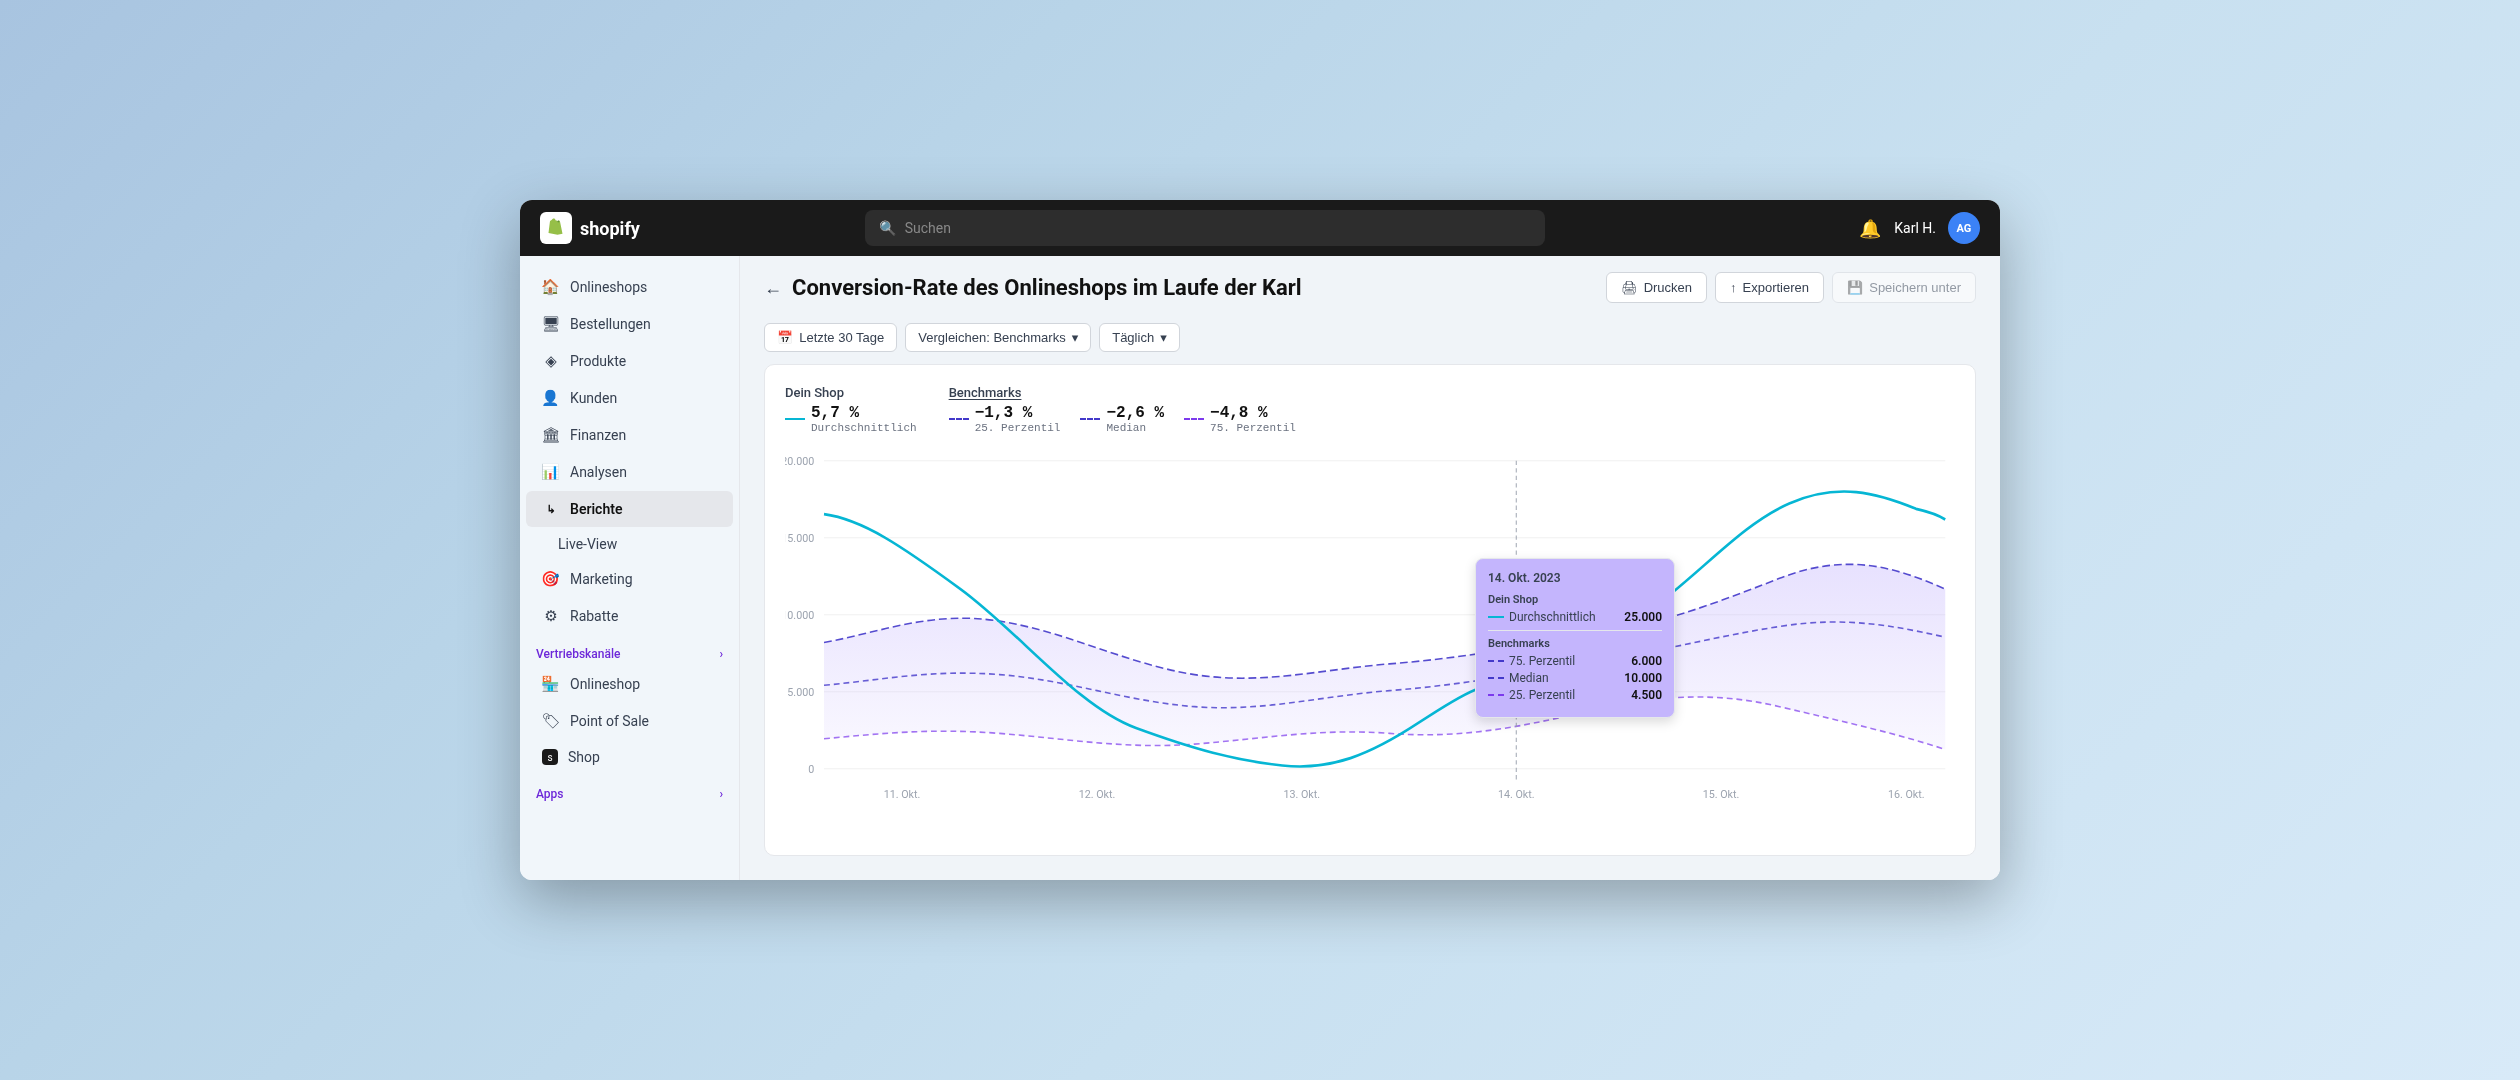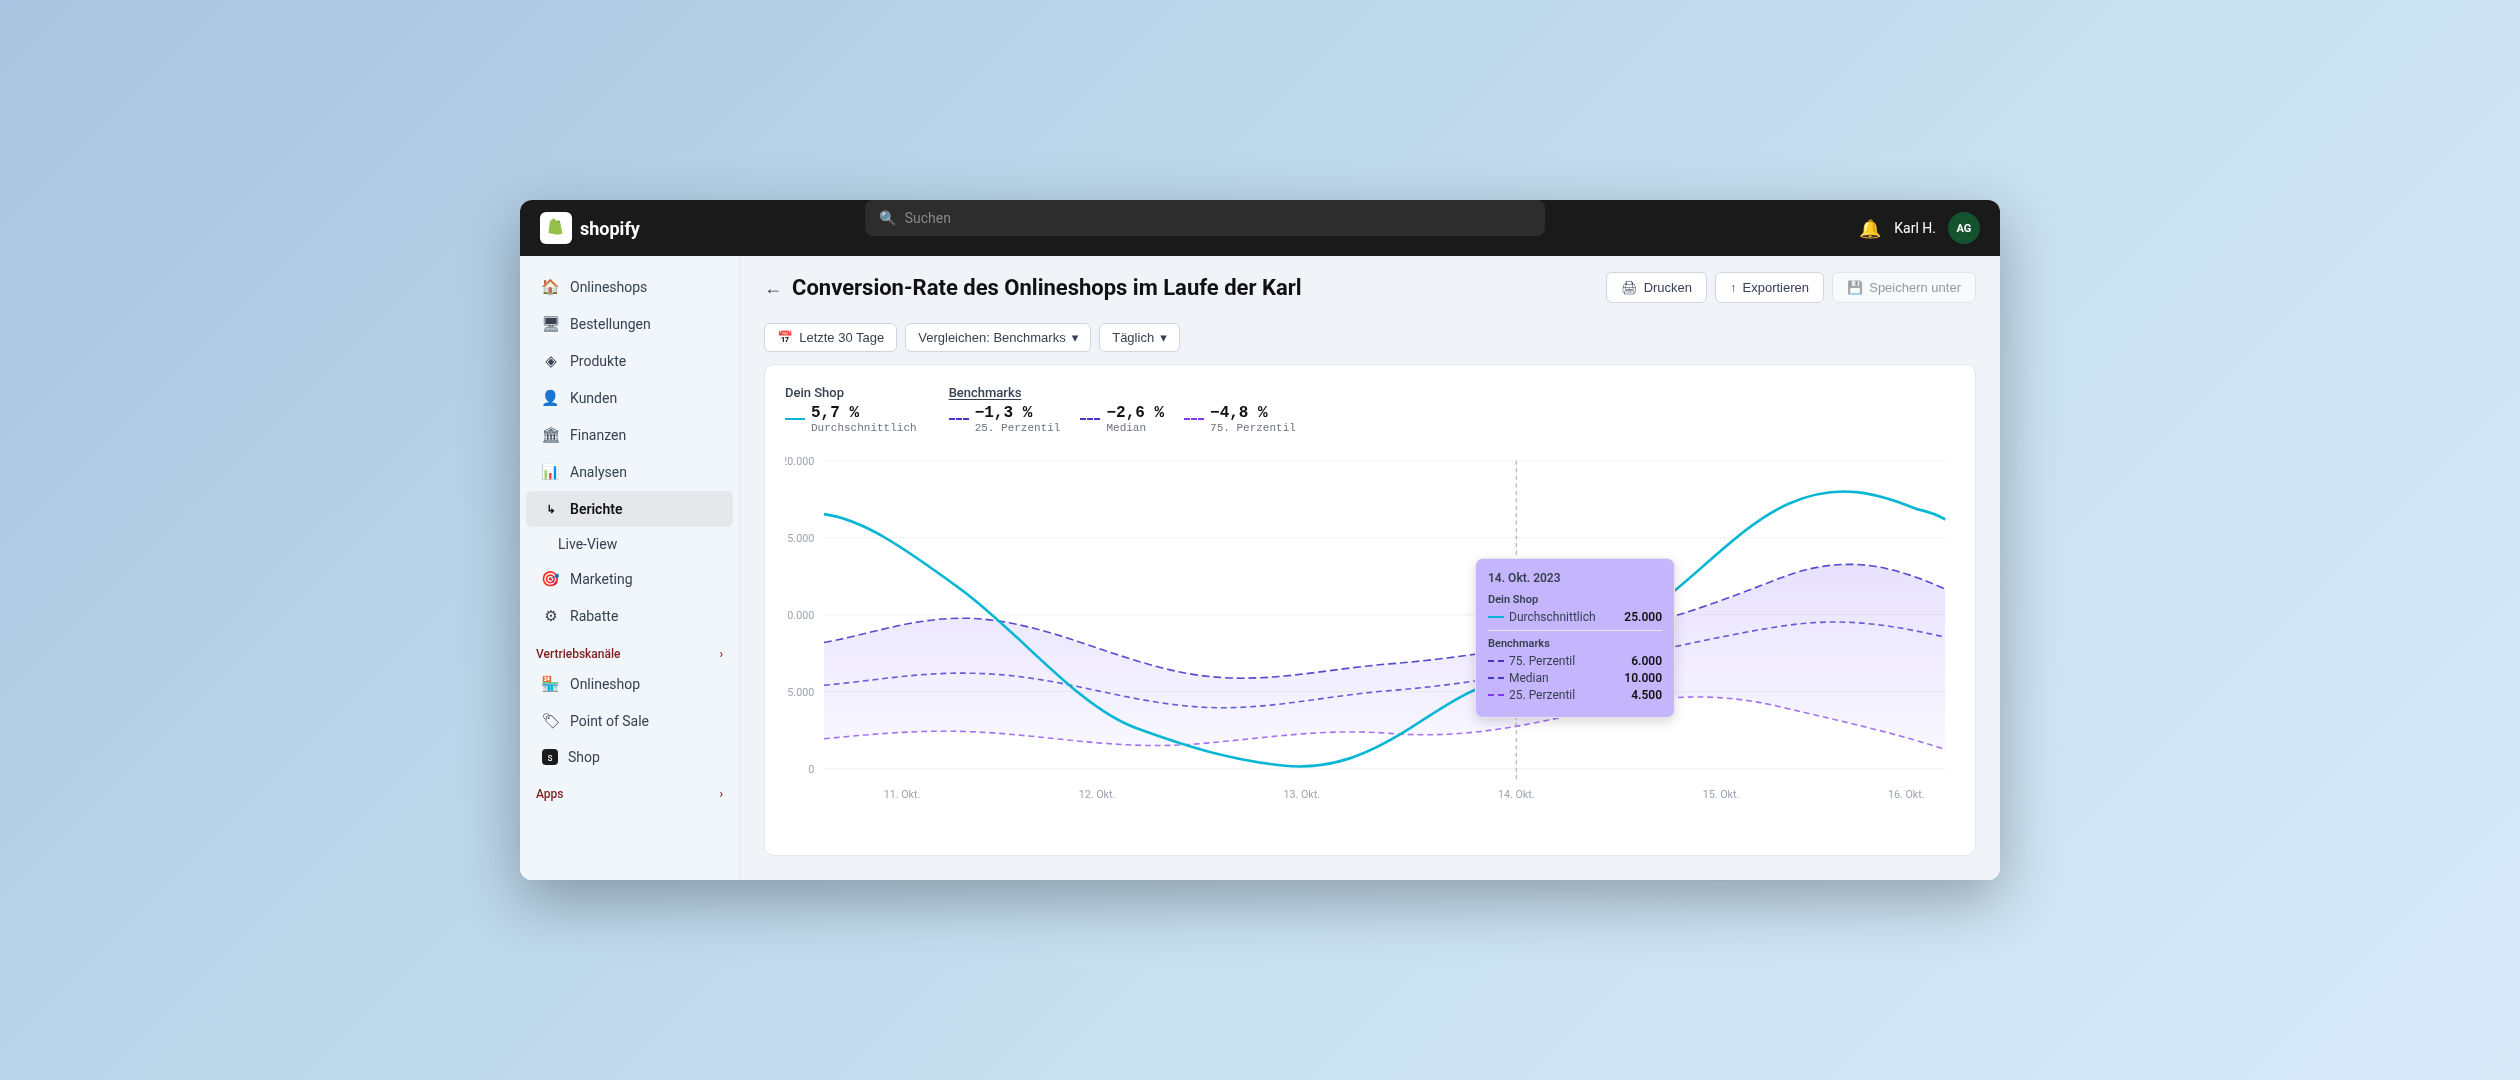--- a/index.html
+++ b/index.html
@@ -19,20 +19,21 @@
       overflow: hidden;
       display: flex;
       flex-direction: column;
       box-shadow: 0 20px 60px rgba(0,0,0,0.3);
     }
     
     .top-nav {
       background: #1a1a1a;
       height: 56px;
       display: flex;
+      align-items: center;
       padding: 0 20px;
       gap: 16px;
       flex-shrink: 0;
     }
     .logo-area {
       display: flex;
       align-items: center;
       gap: 8px;
       color: white;
       font-weight: 700;
@@ -68,21 +69,21 @@
     .nav-right {
       display: flex;
       align-items: center;
       gap: 12px;
       margin-left: auto;
       color: white;
     }
     .user-avatar {
       width: 32px;
       height: 32px;
-      background: #14532d;
+      background: #3b82f6;
       border-radius: 50%;
       display: flex;
       align-items: center;
       justify-content: center;
       font-size: 11px;
       font-weight: 700;
       color: white;
     }
     .user-name {
       color: white;
@@ -124,21 +125,21 @@
       height: 18px;
       display: flex;
       align-items: center;
       justify-content: center;
       font-size: 15px;
       flex-shrink: 0;
     }
     .sidebar-section {
       padding: 12px 16px 4px;
       font-size: 12px;
-      color: #7f1d1d;
+      color: #6d28d9;
       font-weight: 500;
       display: flex;
       align-items: flex-start;
       justify-content: space-between;
     }
     .sidebar-sub-item {
       display: flex;
       align-items: center;
       gap: 10px;
       padding: 8px 16px 8px 32px;

